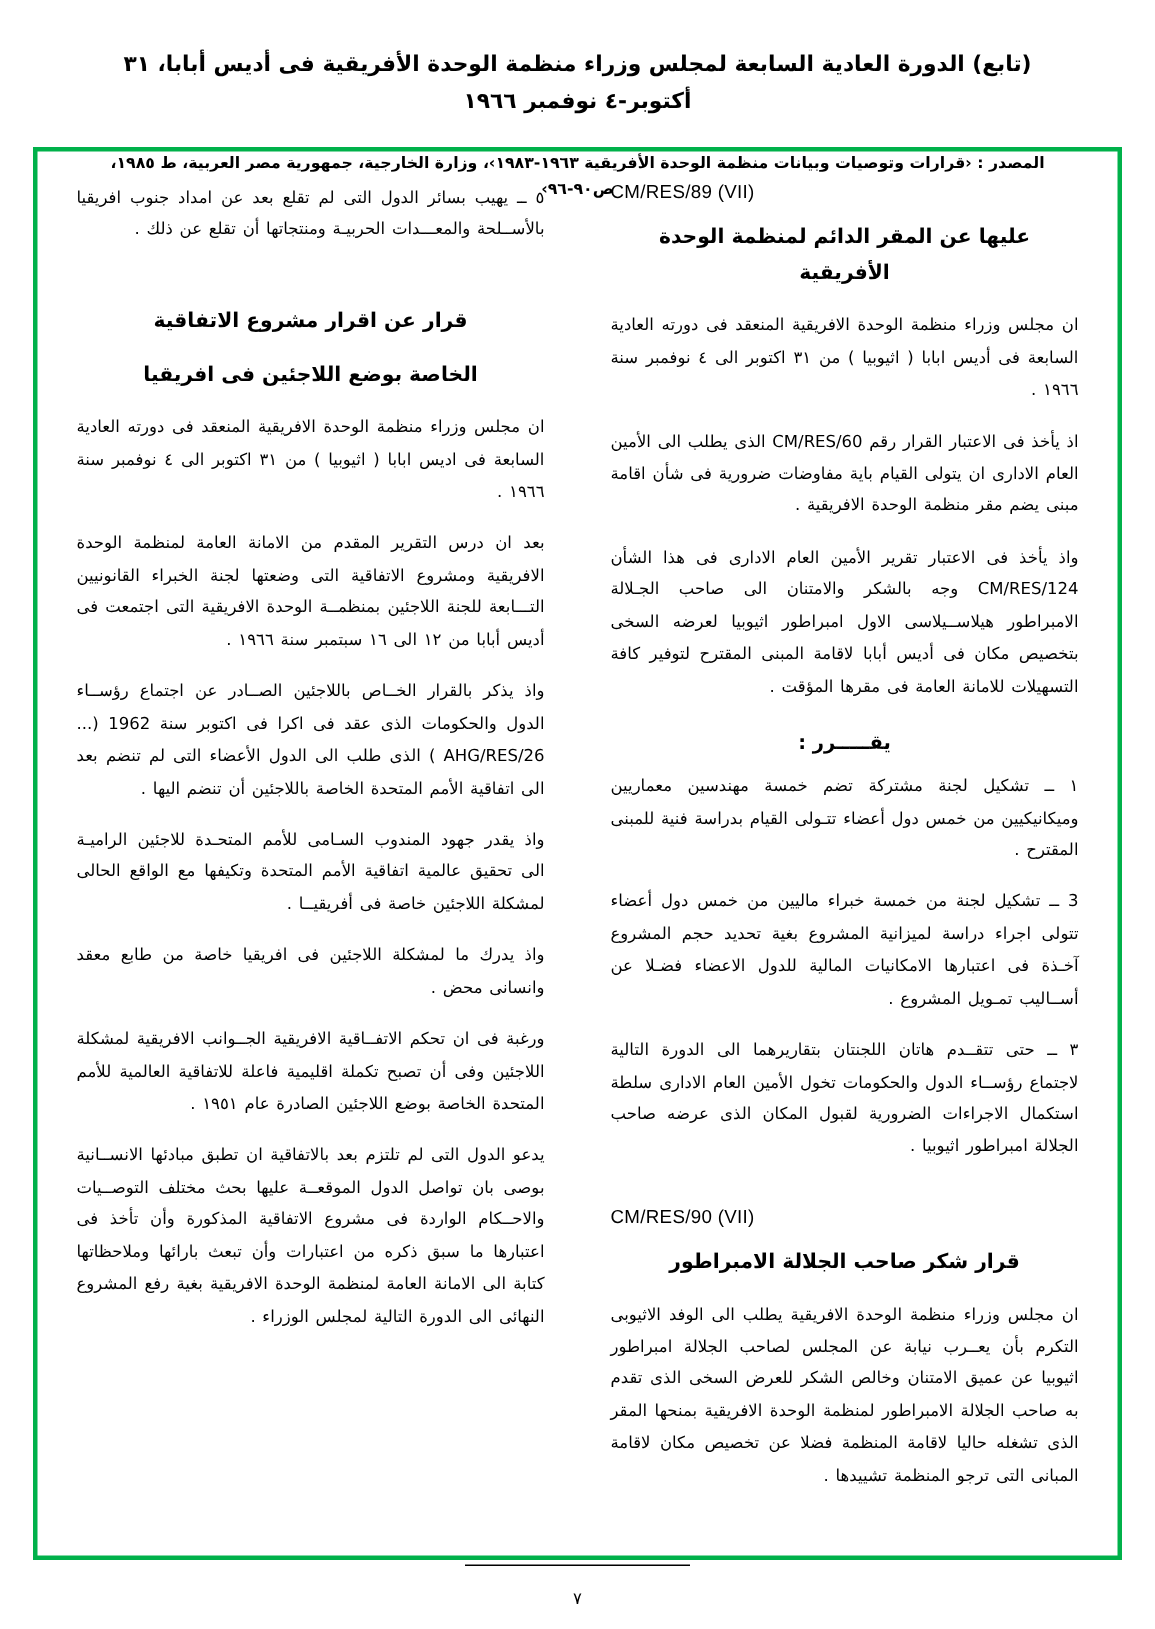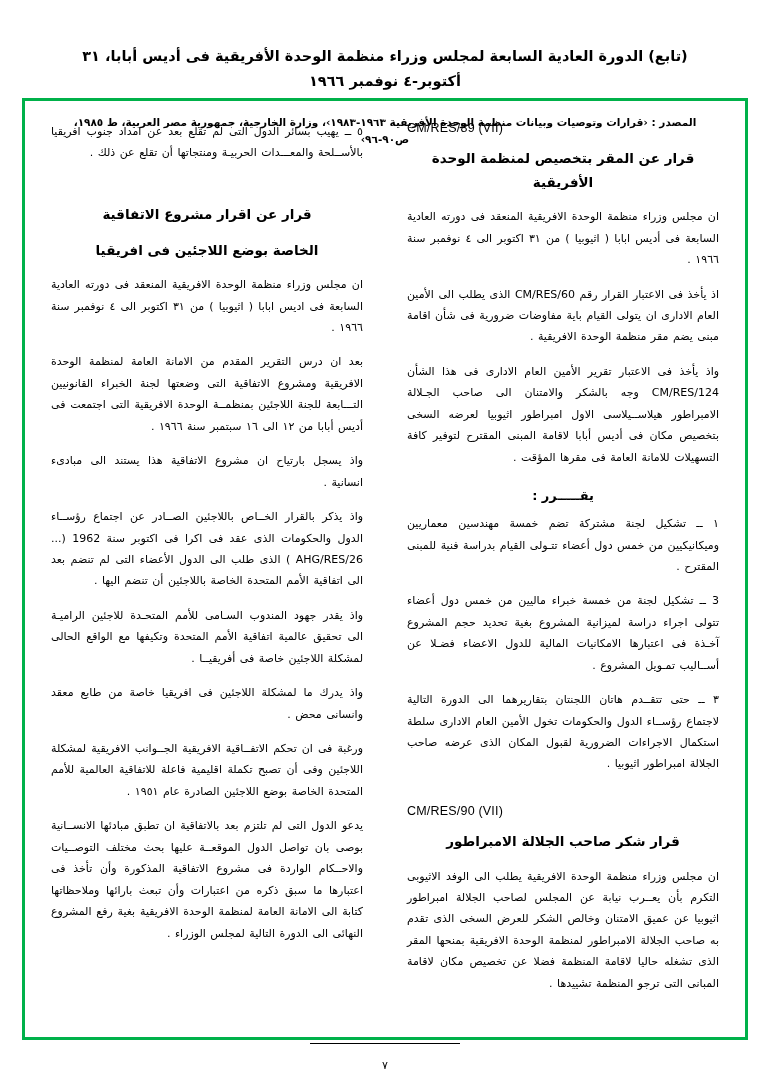--- a/index.html
+++ b/index.html
@@ -13,21 +13,21 @@
     font-family: "DejaVu Sans", sans-serif;
     color: #000000;
     position: relative;
     overflow: hidden;
   }
   .page {
     width: 770px;
     height: 1086px;
     position: relative;
     box-sizing: border-box;
-    padding: 16px;
+    padding: 3px;
   }
 
   
   .header {
     padding: 28px 56px 0 56px;
     text-align: center;
   }
   .header-title {
     font-size: 14.5px;
     font-weight: bold;
@@ -138,21 +138,21 @@
     <div class="header-source">المصدر : ‹قرارات وتوصيات وبيانات منظمة الوحدة الأفريقية ١٩٦٣-١٩٨٣›، وزارة الخارجية، جمهورية مصر العربية، ط ١٩٨٥، ص٩٠-٩٦›</div>
   </div>
 
   <div class="frame">
     <div class="columns">
 
       <div class="col col-right">
 
         <div>
           <div class="res-id">CM/RES/89 (VII)</div>
-          <div class="res-title">قرار عن المقر بتخصيص لمنظمة الوحدة الأفريقية</div>
+          <div class="res-title">عليها عن المقر الدائم لمنظمة الوحدة الأفريقية</div>
           <div class="para">ان مجلس وزراء منظمة الوحدة الافريقية المنعقد فى دورته العادية السابعة فى أديس ابابا ( اثيوبيا ) من ٣١ اكتوبر الى ٤ نوفمبر سنة ١٩٦٦ .</div>
           <div class="para">اذ يأخذ فى الاعتبار القرار رقم CM/RES/60 الذى يطلب الى الأمين العام الادارى ان يتولى القيام باية مفاوضات ضرورية فى شأن اقامة مبنى يضم مقر منظمة الوحدة الافريقية .</div>
           <div class="para">واذ يأخذ فى الاعتبار تقرير الأمين العام الادارى فى هذا الشأن CM/RES/124 وجه بالشكر والامتنان الى صاحب الجـلالة الامبراطور هيلاســيلاسى الاول امبراطور اثيوبيا لعرضه السخى بتخصيص مكان فى أديس أبابا لاقامة المبنى المقترح لتوفير كافة التسهيلات للامانة العامة فى مقرها المؤقت .</div>
           <div class="decides">يقـــــرر :</div>
           <div class="para">١ ــ تشكيل لجنة مشتركة تضم خمسة مهندسين معماريين وميكانيكيين من خمس دول أعضاء تتـولى القيام بدراسة فنية للمبنى المقترح .</div>
           <div class="para">3 ــ تشكيل لجنة من خمسة خبراء ماليين من خمس دول أعضاء تتولى اجراء دراسة لميزانية المشروع بغية تحديد حجم المشروع آخـذة فى اعتبارها الامكانيات المالية للدول الاعضاء فضـلا عن أســاليب تمـويل المشروع .</div>
           <div class="para">٣ ــ حتى تتقــدم هاتان اللجنتان بتقاريرهما الى الدورة التالية لاجتماع رؤســاء الدول والحكومات تخول الأمين العام الادارى سلطة استكمال الاجراءات الضرورية لقبول المكان الذى عرضه صاحب الجلالة امبراطور اثيوبيا .</div>
         </div>
 
         <div class="spacer-md"></div>
@@ -170,21 +170,20 @@
 
         <div class="para">٥ ــ يهيب بسائر الدول التى لم تقلع بعد عن امداد جنوب افريقيا بالأســلحة والمعـــدات الحربيـة ومنتجاتها أن تقلع عن ذلك .</div>
 
         <div class="spacer-lg"></div>
 
         <div>
           <div class="res-title">قرار عن اقرار مشروع الاتفاقية</div>
           <div class="res-title">الخاصة بوضع اللاجئين فى افريقيا</div>
           <div class="para">ان مجلس وزراء منظمة الوحدة الافريقية المنعقد فى دورته العادية السابعة فى اديس ابابا ( اثيوبيا ) من ٣١ اكتوبر الى ٤ نوفمبر سنة ١٩٦٦ .</div>
           <div class="para">بعد ان درس التقرير المقدم من الامانة العامة لمنظمة الوحدة الافريقية ومشروع الاتفاقية التى وضعتها لجنة الخبراء القانونيين التـــابعة للجنة اللاجئين بمنظمــة الوحدة الافريقية التى اجتمعت فى أديس أبابا من ١٢ الى ١٦ سبتمبر سنة ١٩٦٦ .</div>
-          <div class="para">واذ يسجل بارتياح ان مشروع الاتفاقية هذا يستند الى مبادىء انسانية .</div>
           <div class="para">واذ يذكر بالقرار الخــاص باللاجئين الصــادر عن اجتماع رؤســاء الدول والحكومات الذى عقد فى اكرا فى اكتوبر سنة 1962 (... AHG/RES/26 ) الذى طلب الى الدول الأعضاء التى لم تنضم بعد الى اتفاقية الأمم المتحدة الخاصة باللاجئين أن تنضم اليها .</div>
           <div class="para">واذ يقدر جهود المندوب السـامى للأمم المتحـدة للاجئين الراميـة الى تحقيق عالمية اتفاقية الأمم المتحدة وتكيفها مع الواقع الحالى لمشكلة اللاجئين خاصة فى أفريقيــا .</div>
           <div class="para">واذ يدرك ما لمشكلة اللاجئين فى افريقيا خاصة من طابع معقد وانسانى محض .</div>
           <div class="para">ورغبة فى ان تحكم الاتفــاقية الافريقية الجــوانب الافريقية لمشكلة اللاجئين وفى أن تصبح تكملة اقليمية فاعلة للاتفاقية العالمية للأمم المتحدة الخاصة بوضع اللاجئين الصادرة عام ١٩٥١ .</div>
           <div class="para">يدعو الدول التى لم تلتزم بعد بالاتفاقية ان تطبق مبادئها الانســانية بوصى بان تواصل الدول الموقعــة عليها بحث مختلف التوصــيات والاحــكام الواردة فى مشروع الاتفاقية المذكورة وأن تأخذ فى اعتبارها ما سبق ذكره من اعتبارات وأن تبعث بارائها وملاحظاتها كتابة الى الامانة العامة لمنظمة الوحدة الافريقية بغية رفع المشروع النهائى الى الدورة التالية لمجلس الوزراء .</div>
         </div>
 
       </div>
 
     </div>

